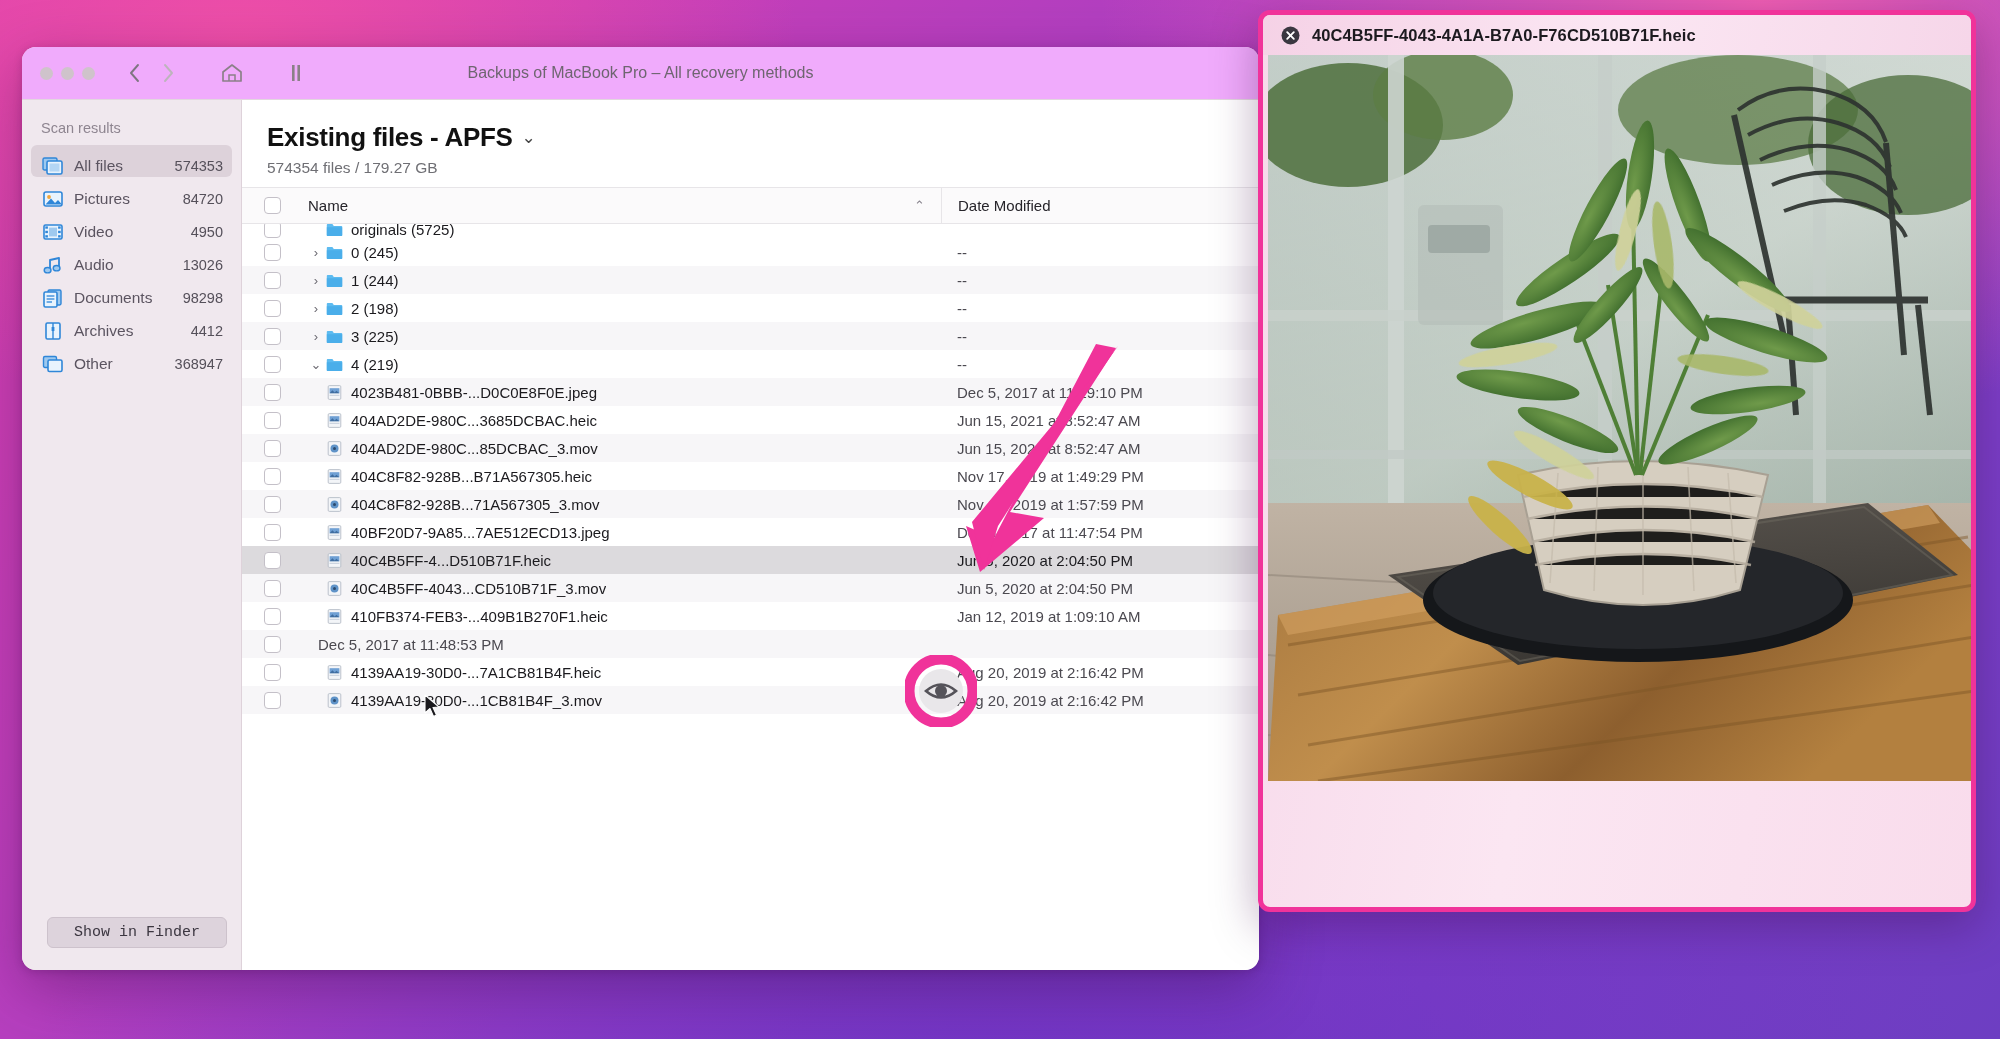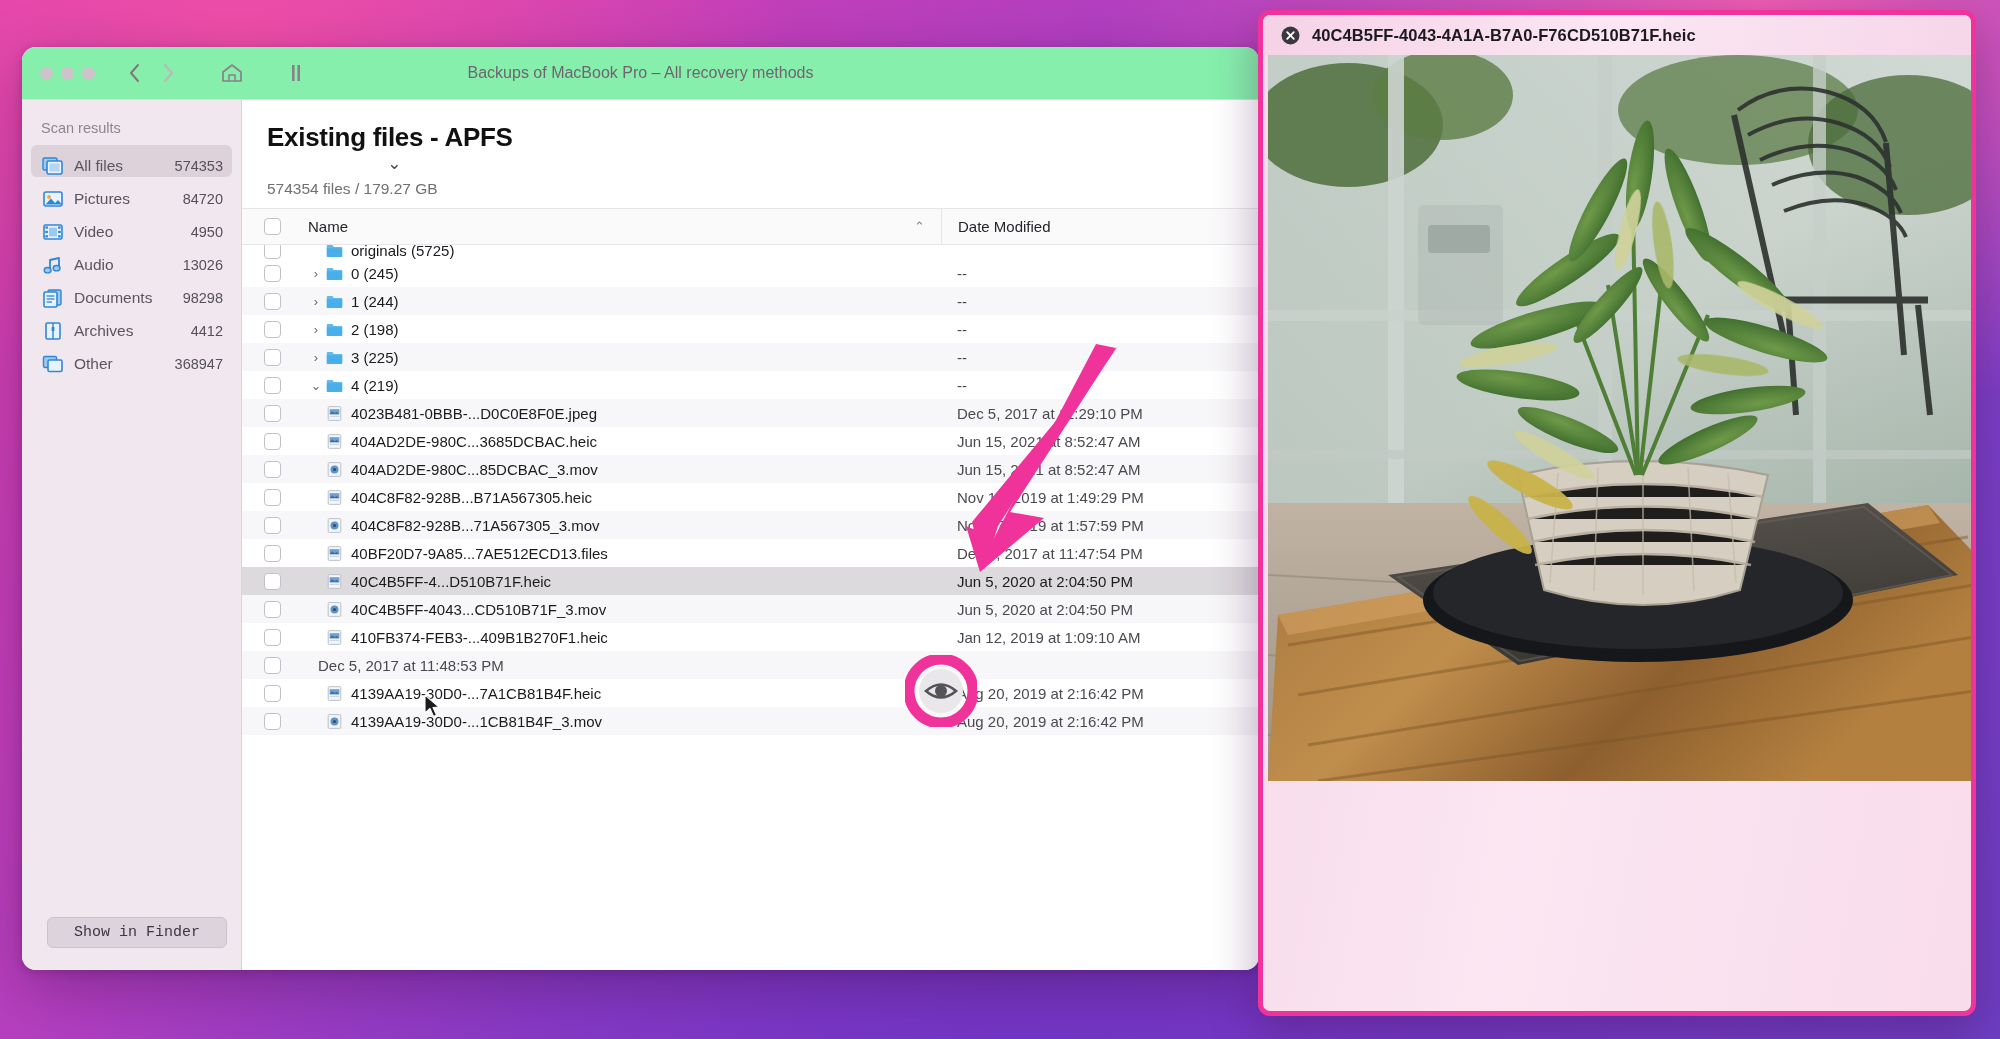--- a/index.html
+++ b/index.html
@@ -36,21 +36,21 @@
     height: 923px;
     border-radius: 14px;
     overflow: hidden;
     background: #f5eef2;
     box-shadow: 0 18px 60px rgba(60,10,70,.38), 0 2px 8px rgba(60,10,70,.22);
   }
 
   
   #toolbar {
     height: 53px;
-    background: #86efac;
+    background: #f0abfc;
     display: flex;
     align-items: center;
     position: relative;
     border-bottom: 1px solid #e2d7de;
   }
   .traffic-lights { display: flex; gap: 8px; padding-left: 18px; }
   .tl { width: 13px; height: 13px; border-radius: 50%; background: #cfc3cb; }
 
   .tb-btn {
     width: 34px; height: 32px;
@@ -122,21 +122,20 @@
   #main { flex: 1 1 auto; background: #ffffff; display: flex; flex-direction: column; min-width: 0; }
 
   #main-header { padding: 22px 0 10px 25px; background: #fff; }
   #page-title {
     font-size: 26px;
     font-weight: bold;
     color: #111;
     letter-spacing: -.3px;
     display: inline-flex;
     align-items: center;
-    flex-direction: column;
   }
   #title-chevron { margin-left: 9px; color: #444; font-size: 17px; font-weight: normal; }
   #page-subtitle { font-size: 15.5px; color: #6f6f74; margin-top: 6px; }
 
   
   #table-head {
     display: flex;
     align-items: center;
     height: 37px;
     background: #fbfafb;
@@ -197,21 +196,21 @@
     color: #3c3a40;
   }
   #spinner { width: 18px; height: 18px; margin-right: 13px; flex: 0 0 18px; }
 
   
   #preview-window {
     position: absolute;
     left: 1258px;
     top: 10px;
     width: 718px;
-    height: 1006px;
+    height: 902px;
     border-radius: 12px;
     border: 5px solid #f0339a;
     background: linear-gradient(100deg, #f7d9ea 0%, #fbe6f2 45%, #f9dcec 100%);
     overflow: hidden;
     box-shadow: 0 14px 46px rgba(60,10,70,.35);
   }
   #preview-titlebar {
     height: 40px;
     display: flex;
     align-items: center;
@@ -559,21 +558,21 @@
               <span class="cb"></span>
             </div>
             <div class="col-name indent-2">
               <span class="twisty"></span>
               <span class="ficon"><svg viewBox="0 0 17 15">
                   <rect x="2.2" y="0.6" width="12.6" height="13.8" rx="1.2" fill="#f3f5f8" stroke="#b6bcc6" stroke-width="0.9"></rect>
                   <rect x="3.6" y="3.2" width="9.8" height="5" fill="#6fa0d4"></rect>
                   <path d="M3.6 8.2 L6.4 5.2 L8.6 7.4 L10.4 5.8 L13.4 8.2 Z" fill="#3f6da0"></path>
                   <rect x="3.6" y="9.8" width="9.8" height="1.1" fill="#c9d2dd"></rect>
                 </svg></span>
-              <span class="fname">40BF20D7-9A85...7AE512ECD13.files</span>
+              <span class="fname">40BF20D7-9A85...7AE512ECD13.jpeg</span>
             </div>
             <div class="col-date">Dec 5, 2017 at 11:47:54 PM</div>
           </div>
           <div class="row selected">
             <div class="col-check">
               <span class="cb"></span>
             </div>
             <div class="col-name indent-2">
               <span class="twisty"></span>
               <span class="ficon"><svg viewBox="0 0 17 15">

